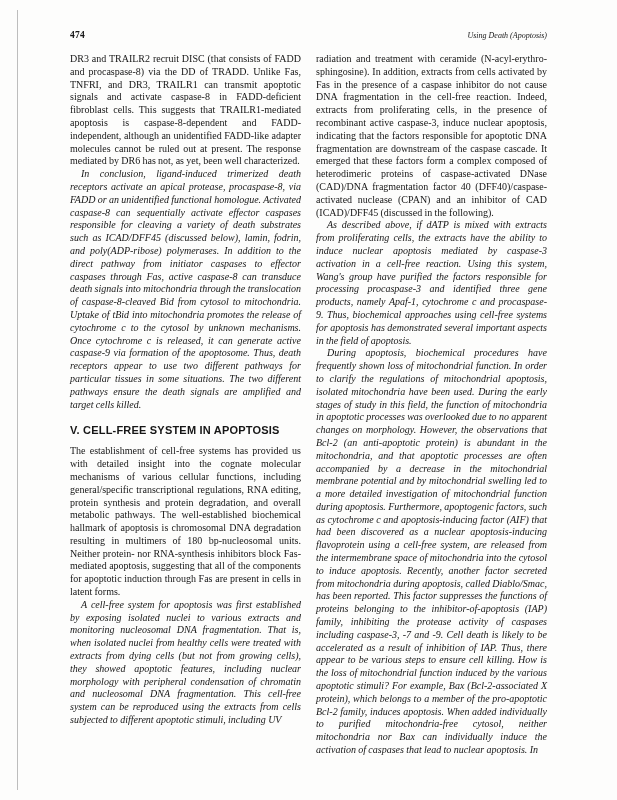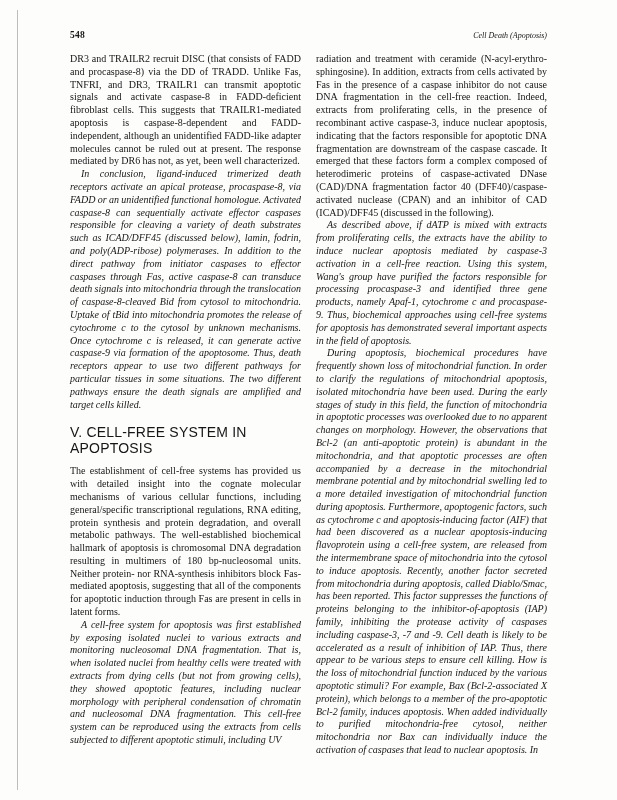--- a/index.html
+++ b/index.html
@@ -65,37 +65,37 @@
     text-align: justify;
     text-justify: inter-word;
     word-spacing: -0.2px;
   }
   .para.indent {
     text-indent: 11px;
     font-style: italic;
   }
   .section-heading {
     font-family: "Liberation Sans", sans-serif;
-    font-weight: normal;
-    font-size: 14px;
+    font-weight: bold;
+    font-size: 11px;
     letter-spacing: 0.2px;
     margin: 13px 0 9px 0;
     text-align: left;
   }
 </style>
 </head>
 <body>
 
 <div class="scan-edge"></div>
 
 <div class="page">
 
   <header class="page-header">
-    <span class="page-number">548</span>
-    <span class="running-title">Cell Death (Apoptosis)</span>
+    <span class="page-number">474</span>
+    <span class="running-title">Using Death (Apoptosis)</span>
   </header>
 
   <div class="columns">
 
     <div class="column">
       <p class="para">DR3 and TRAILR2 recruit DISC (that consists of FADD and procaspase-8) via the DD of TRADD. Unlike Fas, TNFRI, and DR3, TRAILR1 can transmit apoptotic signals and activate caspase-8 in FADD-deficient fibroblast cells. This suggests that TRAILR1-mediated apoptosis is caspase-8-dependent and FADD-independent, although an unidentified FADD-like adapter molecules cannot be ruled out at present. The response mediated by DR6 has not, as yet, been well characterized.</p>
       <p class="para indent">In conclusion, ligand-induced trimerized death receptors activate an apical protease, procaspase-8, via FADD or an unidentified functional homologue. Activated caspase-8 can sequentially activate effector caspases responsible for cleaving a variety of death substrates such as ICAD/DFF45 (discussed below), lamin, fodrin, and poly(ADP-ribose) polymerases. In addition to the direct pathway from initiator caspases to effector caspases through Fas, active caspase-8 can transduce death signals into mitochondria through the translocation of caspase-8-cleaved Bid from cytosol to mitochondria. Uptake of tBid into mitochondria promotes the release of cytochrome c to the cytosol by unknown mechanisms. Once cytochrome c is released, it can generate active caspase-9 via formation of the apoptosome. Thus, death receptors appear to use two different pathways for particular tissues in some situations. The two different pathways ensure the death signals are amplified and target cells killed.</p>
       <h2 class="section-heading">V. CELL-FREE SYSTEM IN APOPTOSIS</h2>
       <p class="para">The establishment of cell-free systems has provided us with detailed insight into the cognate molecular mechanisms of various cellular functions, including general/specific transcriptional regulations, RNA editing, protein synthesis and protein degradation, and overall metabolic pathways. The well-established biochemical hallmark of apoptosis is chromosomal DNA degradation resulting in multimers of 180 bp-nucleosomal units. Neither protein- nor RNA-synthesis inhibitors block Fas-mediated apoptosis, suggesting that all of the components for apoptotic induction through Fas are present in cells in latent forms.</p>
       <p class="para indent">A cell-free system for apoptosis was first established by exposing isolated nuclei to various extracts and monitoring nucleosomal DNA fragmentation. That is, when isolated nuclei from healthy cells were treated with extracts from dying cells (but not from growing cells), they showed apoptotic features, including nuclear morphology with peripheral condensation of chromatin and nucleosomal DNA fragmentation. This cell-free system can be reproduced using the extracts from cells subjected to different apoptotic stimuli, including UV</p>

